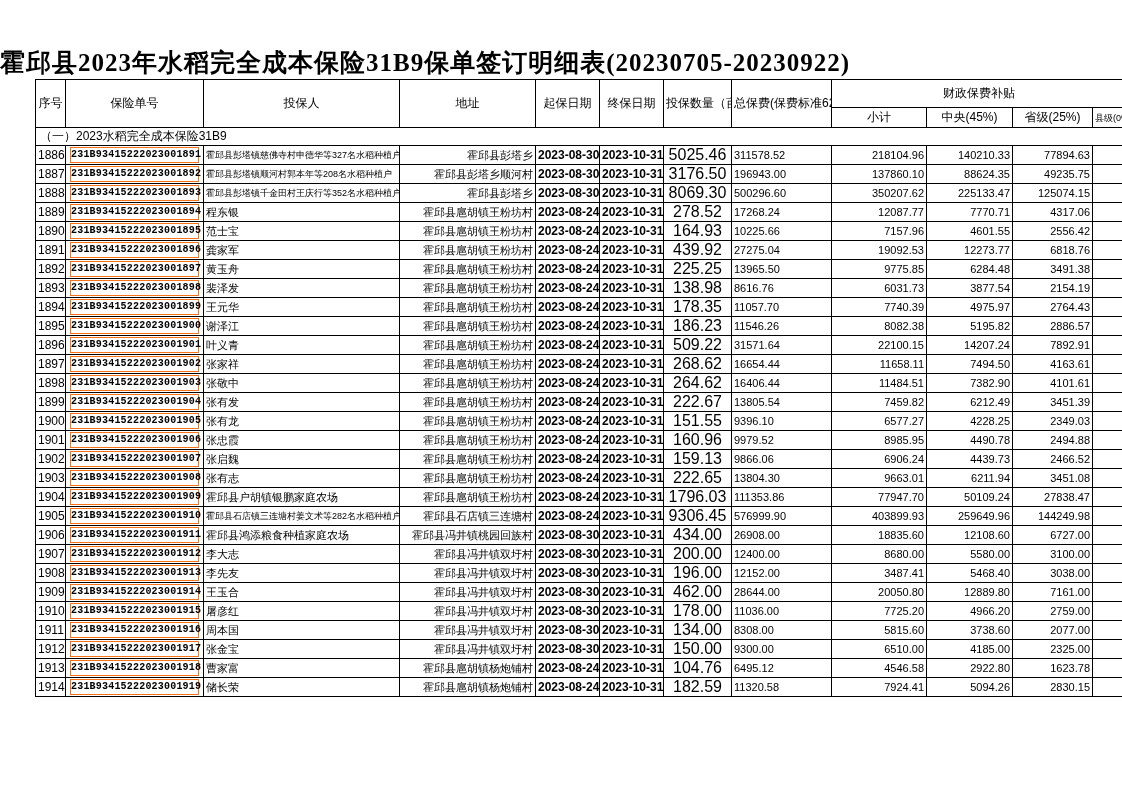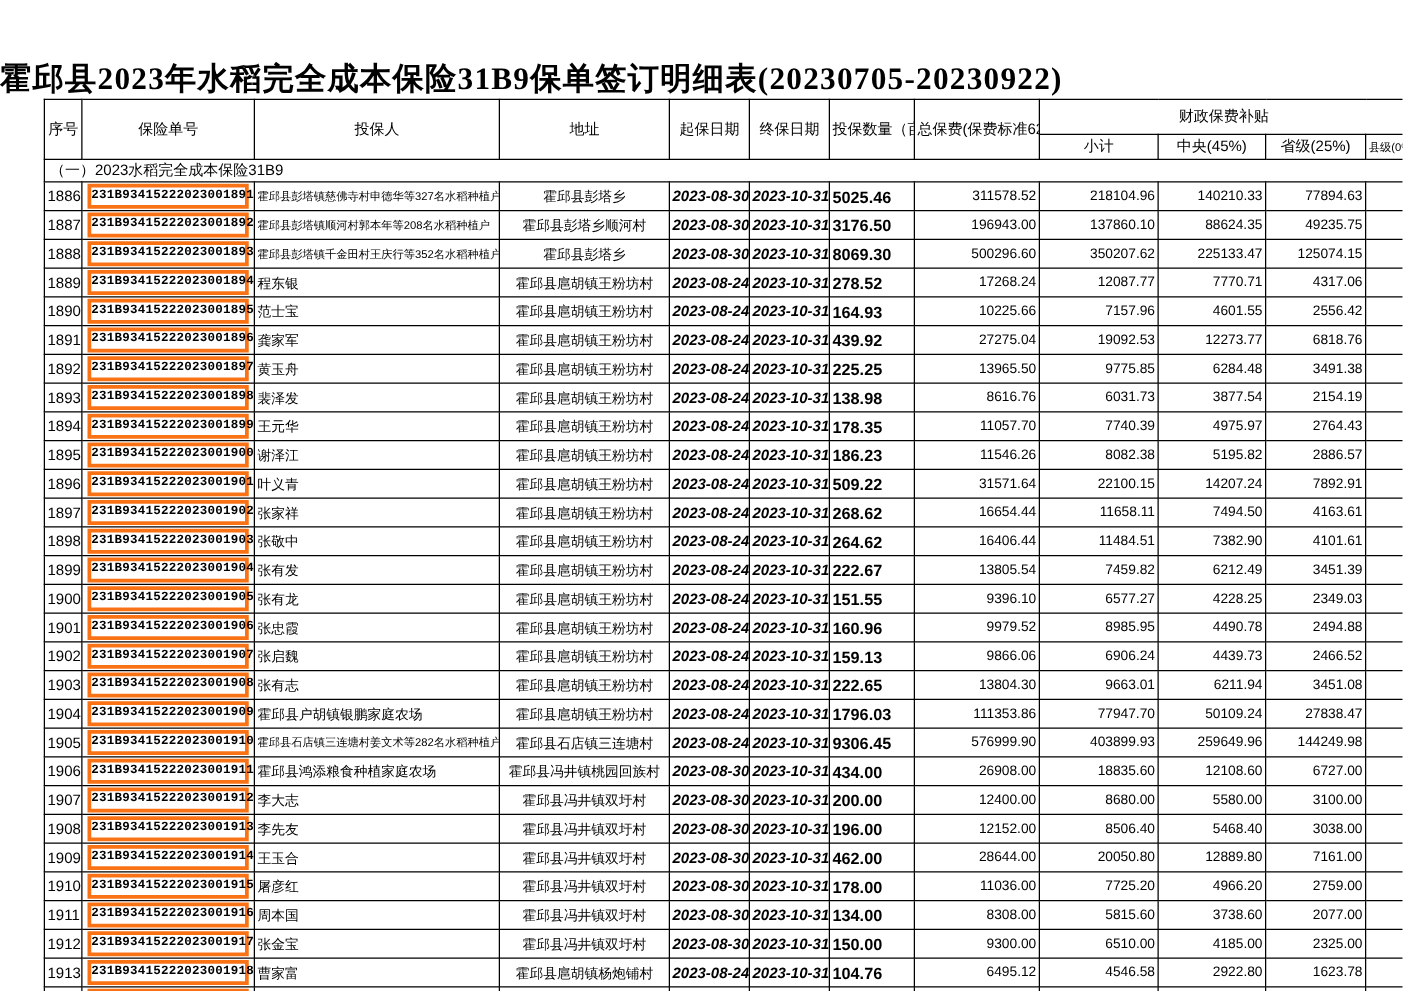--- a/index.html
+++ b/index.html
@@ -28,30 +28,30 @@
   }
   table.policy-table{border:1.5px solid #000;}
   thead th{font-weight:normal;font-size:12px;text-align:center;white-space:normal;line-height:13px;}
   thead tr.tier1 th{height:28px;}
   thead tr.tier2 th{height:20px;}
   th.c-county{font-size:9px;line-height:10px;}
   tr.section-row td{text-align:left;font-size:12px;height:17px;padding-left:4px;}
   td.c-seq{font-weight:normal;font-size:12px;text-align:center;}
   td.c-policy{text-align:center;padding:0;}
   .policy-box{
-    display:block;margin:1px 2px;border:3px solid #f97316;
+    display:block;margin:1px 2px;border:1px solid #f97316;
     font-family:"Liberation Mono","DejaVu Sans Mono",monospace;
     font-weight:bold;font-size:10px;letter-spacing:0.2px;text-align:center;line-height:14px;
   }
   td.c-insured{text-align:left;font-size:11px;}
   td.c-insured.xsmall{font-size:9px;}
-  td.c-address{text-align:center;font-size:11px;}
-  td.c-date{font-weight:bold;font-size:12px;text-align:center;font-style:italic;}
-  td.c-qty{font-weight:bold;font-size:13px;text-align:left;padding-right:8px;}
-  td.c-premium{font-size:11px;text-align:right;padding-right:14px;}
+  td.c-address{text-align:right;font-size:11px;}
+  td.c-date{font-weight:bold;font-size:12px;text-align:center;}
+  td.c-qty{font-weight:normal;font-size:16px;text-align:center;padding-right:8px;}
+  td.c-premium{font-size:11px;text-align:left;padding-right:14px;}
   td.c-num{font-size:11px;text-align:right;padding-right:12px;}
   td.c-county{font-size:10px;}
 </style>
 </head>
 <body>
 
 <div class="page">
   <div class="doc-title">霍邱县2023年水稻完全成本保险31B9保单签订明细表(20230705-20230922)</div>
 
   <table class="policy-table">
@@ -448,21 +448,21 @@
           <td class="c-seq">1908</td>
           <td class="c-policy">
             <span class="policy-box">231B93415222023001913</span>
           </td>
           <td class="c-insured">李先友</td>
           <td class="c-address">霍邱县冯井镇双圩村</td>
           <td class="c-date">2023-08-30</td>
           <td class="c-date">2023-10-31</td>
           <td class="c-qty">196.00</td>
           <td class="c-premium">12152.00</td>
-          <td class="c-num">8506.40</td>
+          <td class="c-num">3487.41</td>
           <td class="c-num">5468.40</td>
           <td class="c-num">3038.00</td>
           <td class="c-county"></td>
         </tr>
         <tr>
           <td class="c-seq">1909</td>
           <td class="c-policy">
             <span class="policy-box">231B93415222023001914</span>
           </td>
           <td class="c-insured">王玉合</td>

